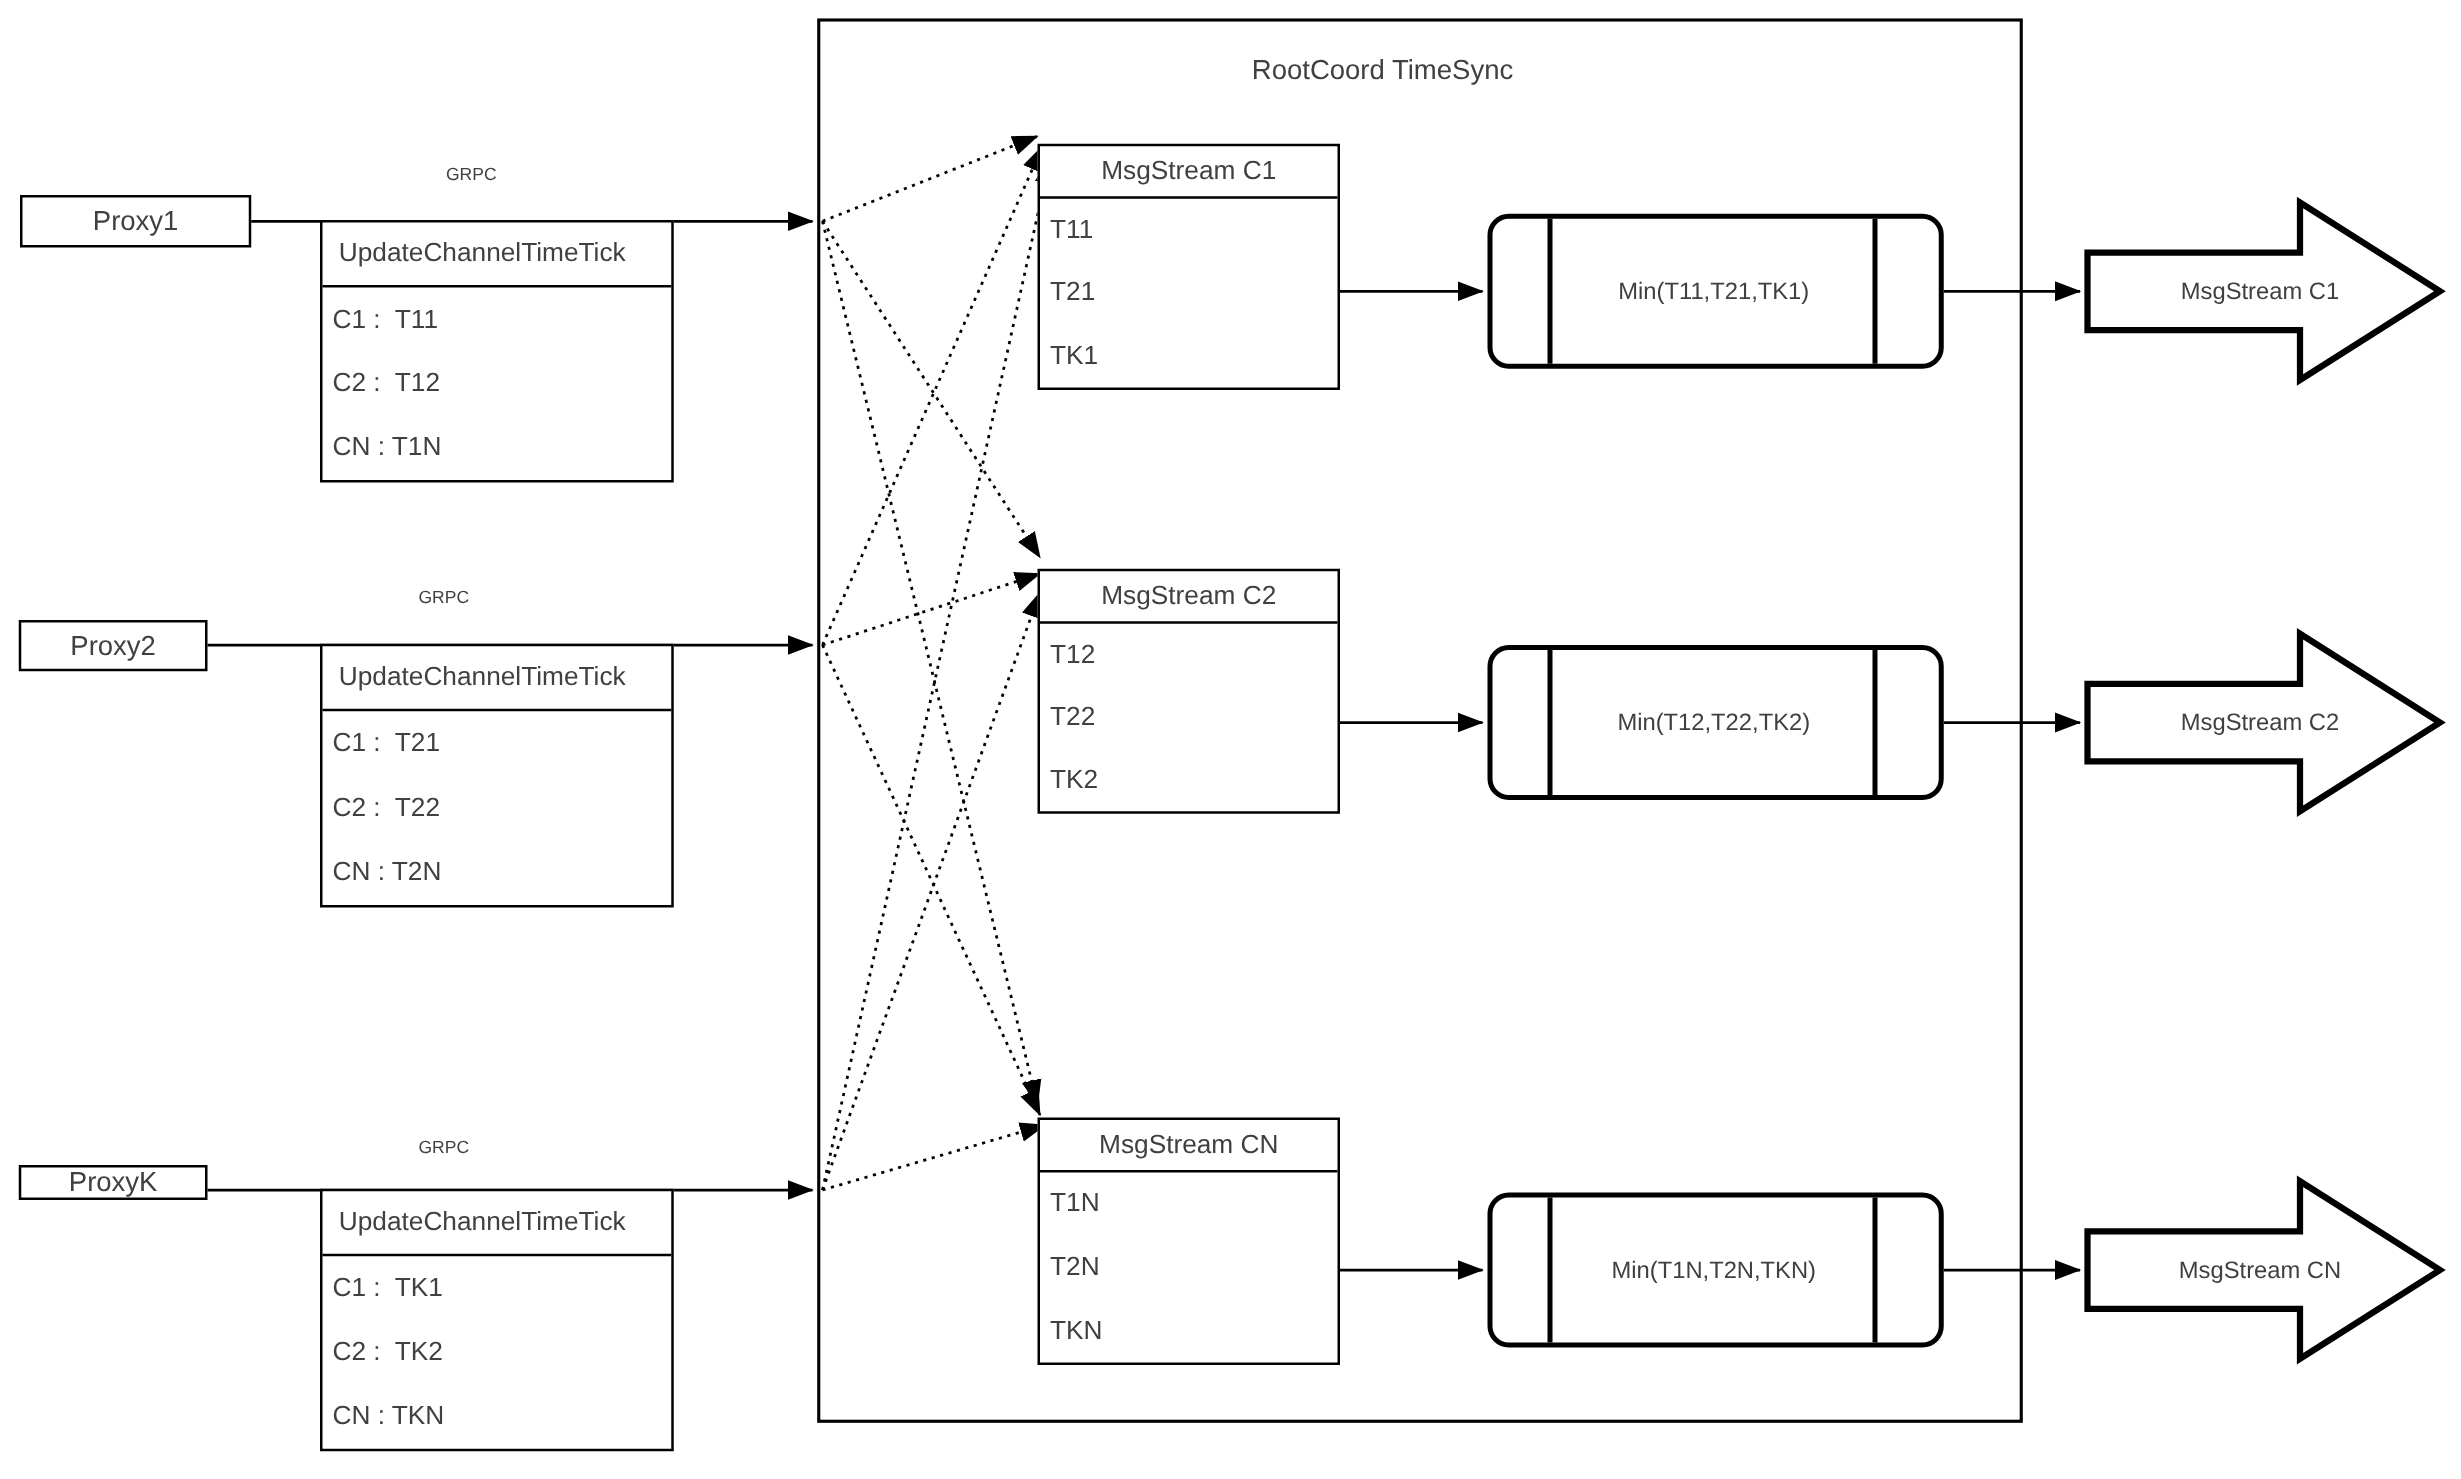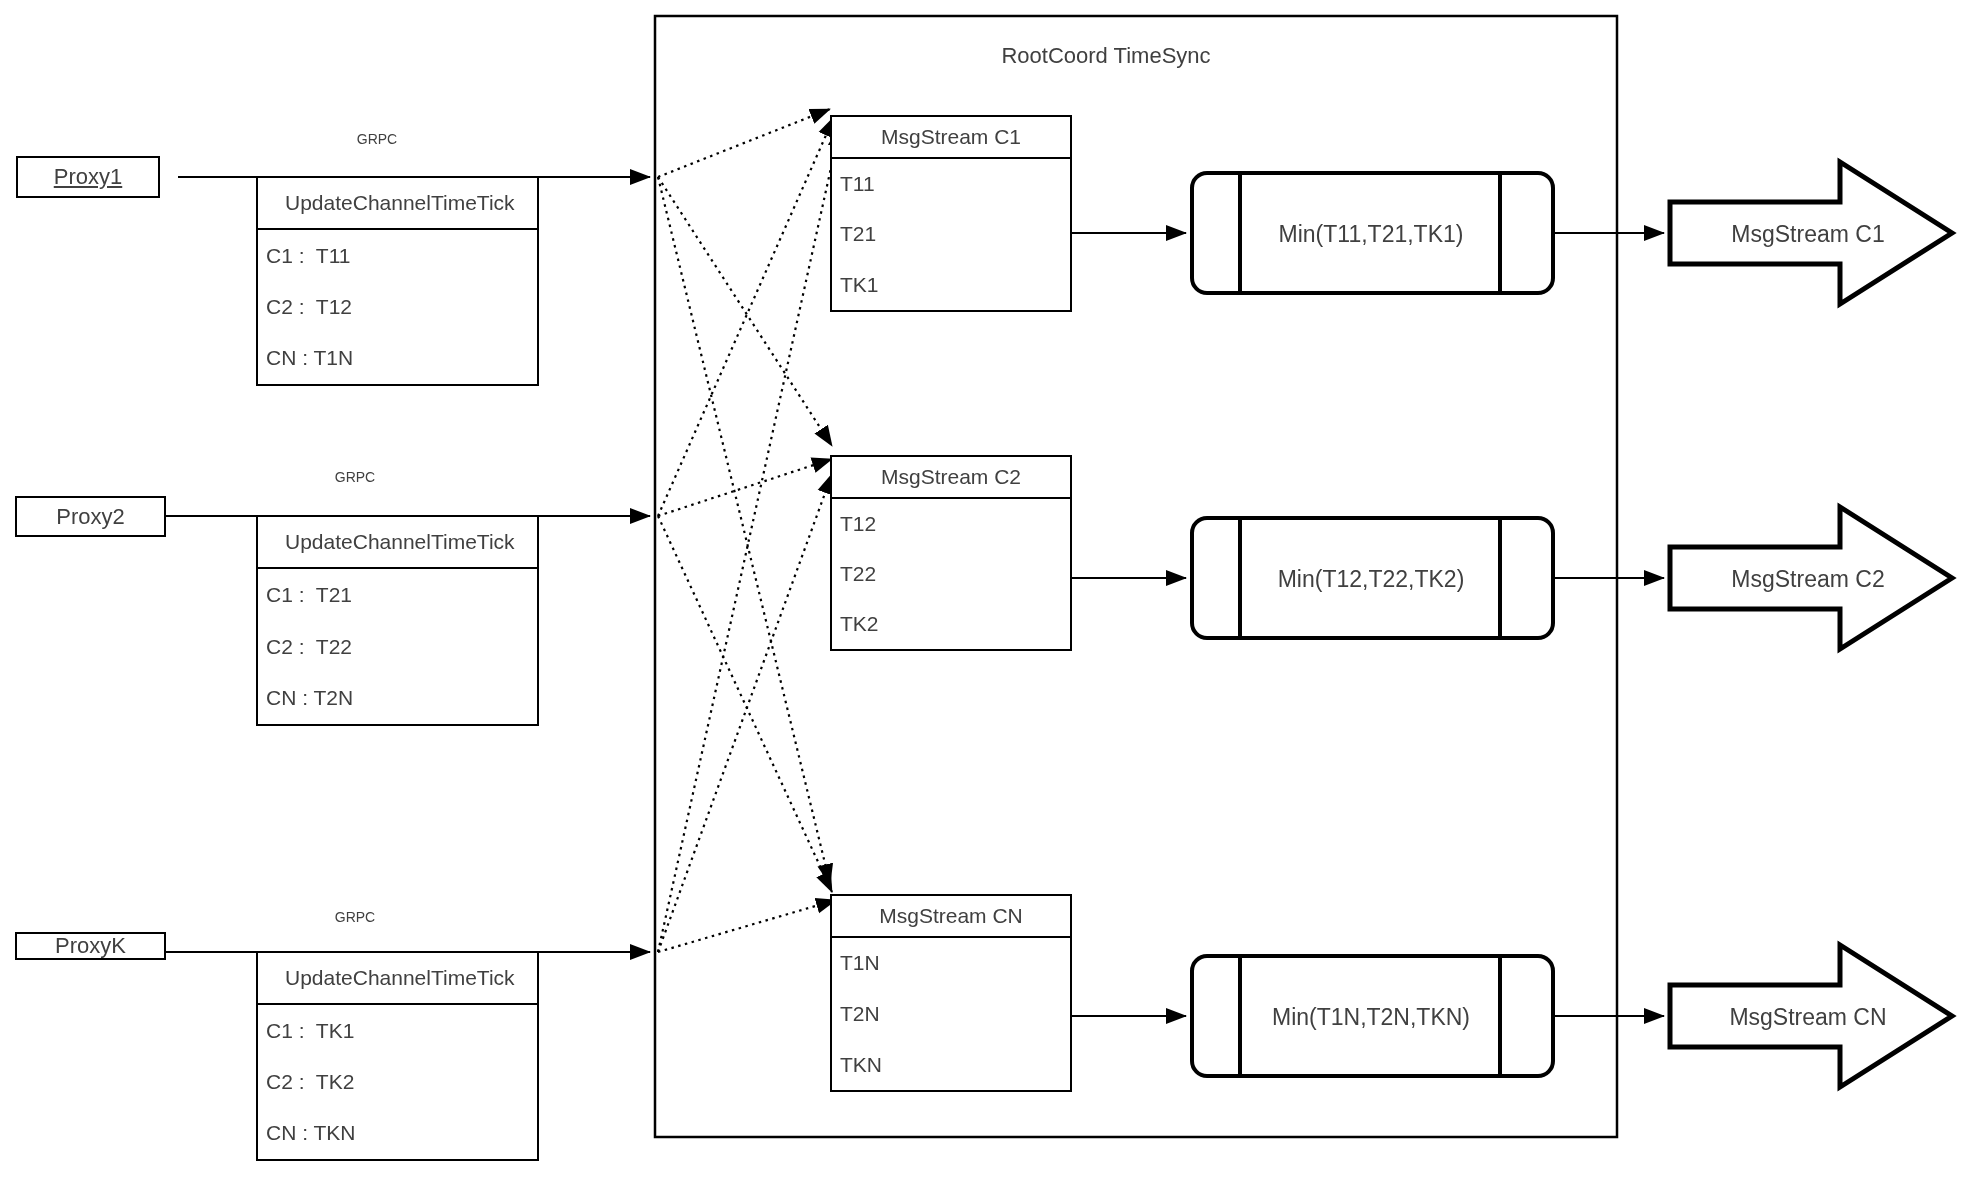--- a/index.html
+++ b/index.html
@@ -27,28 +27,28 @@
     border: 2px solid #000;
     background:#fff;
     display:flex; flex-direction:column;
   }
   .dtable .thead {
     border-bottom: 2px solid #000;
     display:flex; align-items:center;
     font-size:21px;
     flex: 0 0 auto;
   }
-  .thead.left { padding-left:27px; }
+  .thead.left { padding-left:13px; }
   .thead.centered { justify-content:center; }
   .dtable .tbody { flex:1; display:flex; flex-direction:column; }
   .dtable .trow {
     flex:1; display:flex; align-items:center;
     padding-left:8px; font-size:21px; white-space:pre;
   }
-  .min-label, .outarrow-label { font-size:23px; }
+  .min-label, .outarrow-label { font-size:19px; }
   .title { font-size:22px; }
 </style>
 </head>
 <body>
 
 <div class="canvas">
 
   <svg class="layer" viewBox="0 0 1969 1183" xmlns="http://www.w3.org/2000/svg">
     <defs>
       <marker id="ah" markerUnits="userSpaceOnUse" markerWidth="22" markerHeight="18" refX="20" refY="9" orient="auto">
@@ -104,21 +104,21 @@
 
     <g fill="#ffffff" stroke="#000" stroke-width="5" stroke-linejoin="miter">
       <polygon points="1670,202 1840,202 1840,162 1952,233 1840,304 1840,264 1670,264"></polygon>
       <polygon points="1670,547 1840,547 1840,507 1952,578 1840,649 1840,609 1670,609"></polygon>
       <polygon points="1670,985 1840,985 1840,945 1952,1016 1840,1087 1840,1047 1670,1047"></polygon>
     </g>
   </svg>
 
   <div class="abs center-anchor title" style="left:1106px; top:56px;">RootCoord TimeSync</div>
 
-  <div class="abs proxy-box" style="left:16px; top:156px; width:144px; height:42px;text-decoration:underline;">
+  <div class="abs proxy-box" style="left:16px; top:156px; width:185px; height:42px;">
     <span>Proxy1</span>
   </div>
   <div class="abs center-anchor label" style="left:377px; top:139px;">GRPC</div>
   <div class="abs dtable" style="left:256px; top:176px; width:283px; height:210px;">
     <div class="thead left" style="height:50px;">UpdateChannelTimeTick</div>
     <div class="tbody">
       <div class="trow">C1 :  T11</div>
       <div class="trow">C2 :  T12</div>
       <div class="trow">CN : T1N</div>
     </div>

